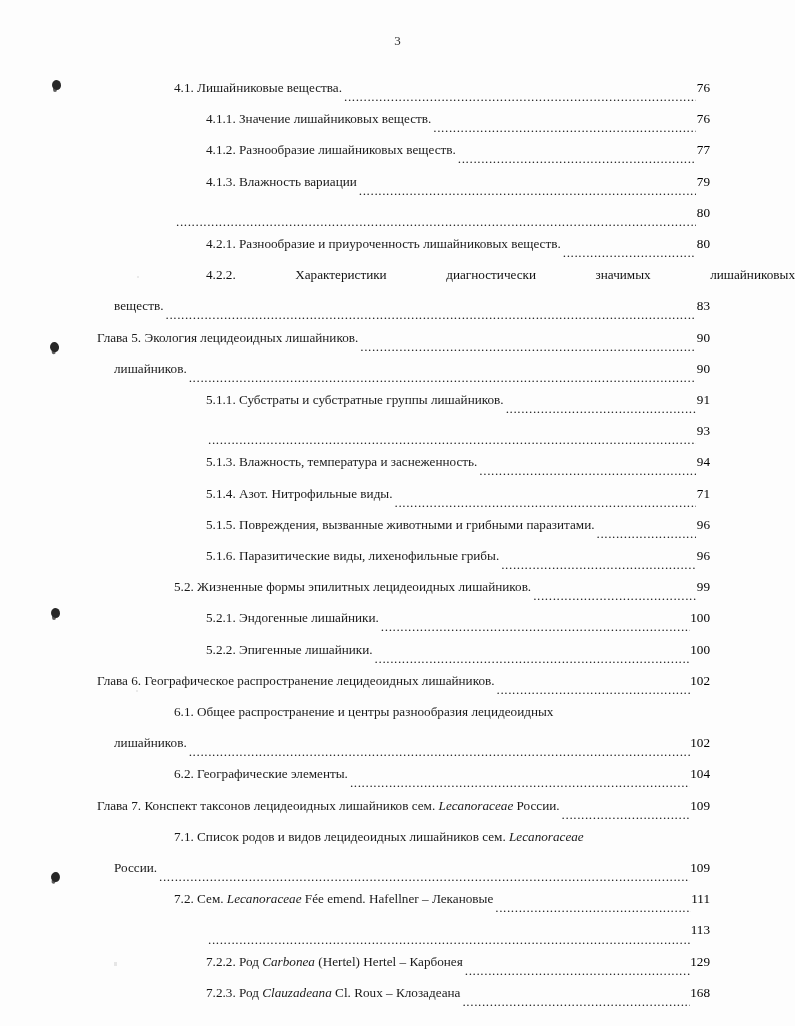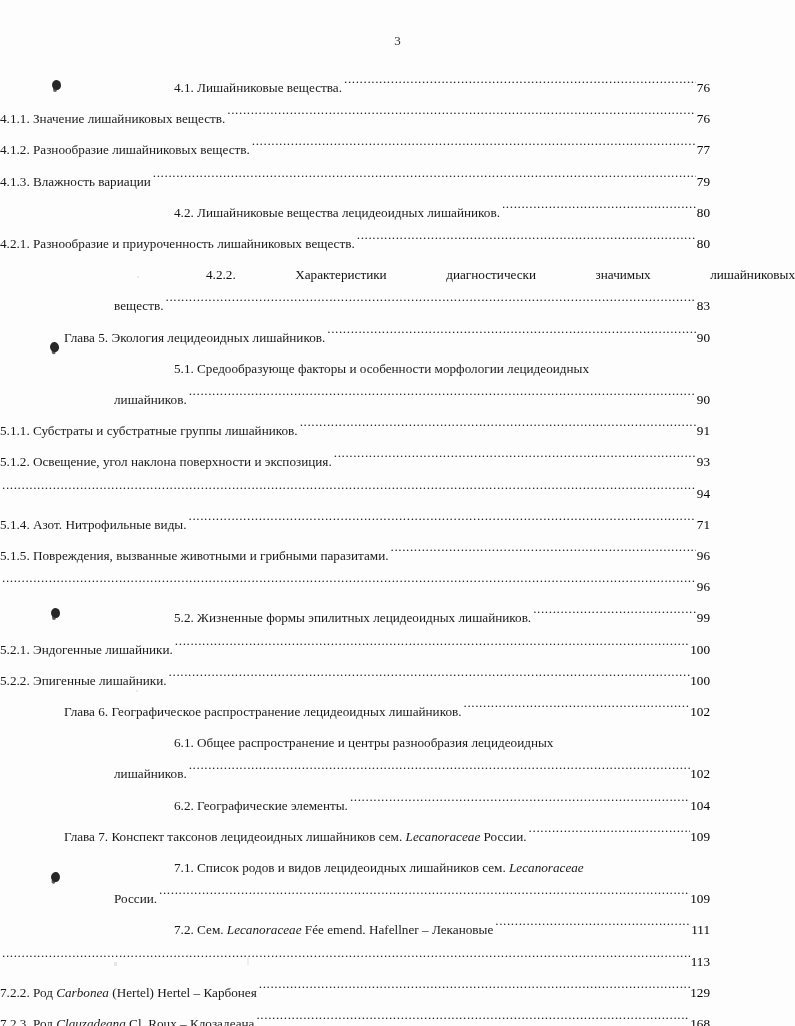--- a/index.html
+++ b/index.html
@@ -65,33 +65,33 @@
   
   .toc {
     position: absolute;
     left: 0;
     top: 72px;
     width: 795px;
   }
 
   .toc-entry {
     display: flex;
-    align-items: flex-start;
+    align-items: flex-end;
     width: 100%;
     box-sizing: border-box;
     font-size: 13.2px;
     line-height: 31.2px;
     color: #1a1a1a;
     white-space: nowrap;
   }
 
   
-  .lvl-chapter { padding-left: 64px; padding-right: 85px; }
+  .lvl-chapter { padding-left: 97px; padding-right: 85px; }
   .lvl-2       { padding-left: 174px; padding-right: 85px; }
-  .lvl-3       { padding-right: 85px; }
+  .lvl-3       { padding-left: 206px; padding-right: 85px; }
 
   
   .cont-2 { padding-left: 114px; padding-right: 85px; }
 
   .toc-title {
     flex: 0 0 auto;
     max-width: 100%;
   }
 
   .leader {
@@ -180,21 +180,20 @@
       <span class="toc-page">77</span>
     </div>
 
     <div class="toc-entry lvl-3">
       <span class="toc-title">4.1.3. Влажность вариации</span>
       <span class="leader"></span>
       <span class="toc-page">79</span>
     </div>
 
     <div class="toc-entry lvl-2">
-      <span class="toc-title">4.2. Лишайниковые вещества лецидеоидных лишайников.</span>
       <span class="leader"></span>
       <span class="toc-page">80</span>
     </div>
 
     <div class="toc-entry lvl-3">
       <span class="toc-title">4.2.1. Разнообразие и приуроченность лишайниковых веществ.</span>
       <span class="leader"></span>
       <span class="toc-page">80</span>
     </div>
 
@@ -204,60 +203,57 @@
       <span class="leader"></span>
       <span class="toc-page">83</span>
     </div>
 
     <div class="toc-entry lvl-chapter">
       <span class="toc-title">Глава 5. Экология лецидеоидных лишайников.</span>
       <span class="leader"></span>
       <span class="toc-page">90</span>
     </div>
 
-    <div class="toc-entry lvl-2 nowrap-line">
-      <span class="toc-title">5.1. Средообразующе факторы и особенности морфологии лецидеоидных</span>
-
-    </div>
     <div class="toc-entry cont-2">
       <span class="toc-title">лишайников.</span>
       <span class="leader"></span>
       <span class="toc-page">90</span>
     </div>
 
     <div class="toc-entry lvl-3">
       <span class="toc-title">5.1.1. Субстраты и субстратные группы лишайников.</span>
       <span class="leader"></span>
       <span class="toc-page">91</span>
     </div>
 
     <div class="toc-entry lvl-3">
-      <span class="toc-title">5.1.2. Освещение, угол наклона поверхности и экспозиция.</span>
       <span class="leader"></span>
       <span class="toc-page">93</span>
     </div>
 
     <div class="toc-entry lvl-3">
+      <span class="toc-title">5.1.3. Влажность, температура и заснеженность.</span>
       <span class="leader"></span>
       <span class="toc-page">94</span>
     </div>
 
     <div class="toc-entry lvl-3">
       <span class="toc-title">5.1.4. Азот. Нитрофильные виды.</span>
       <span class="leader"></span>
       <span class="toc-page">71</span>
     </div>
 
     <div class="toc-entry lvl-3">
       <span class="toc-title">5.1.5. Повреждения, вызванные животными и грибными паразитами.</span>
       <span class="leader"></span>
       <span class="toc-page">96</span>
     </div>
 
     <div class="toc-entry lvl-3">
+      <span class="toc-title">5.1.6. Паразитические виды, лихенофильные грибы.</span>
       <span class="leader"></span>
       <span class="toc-page">96</span>
     </div>
 
     <div class="toc-entry lvl-2">
       <span class="toc-title">5.2. Жизненные формы эпилитных лецидеоидных лишайников.</span>
       <span class="leader"></span>
       <span class="toc-page">99</span>
     </div>
 

